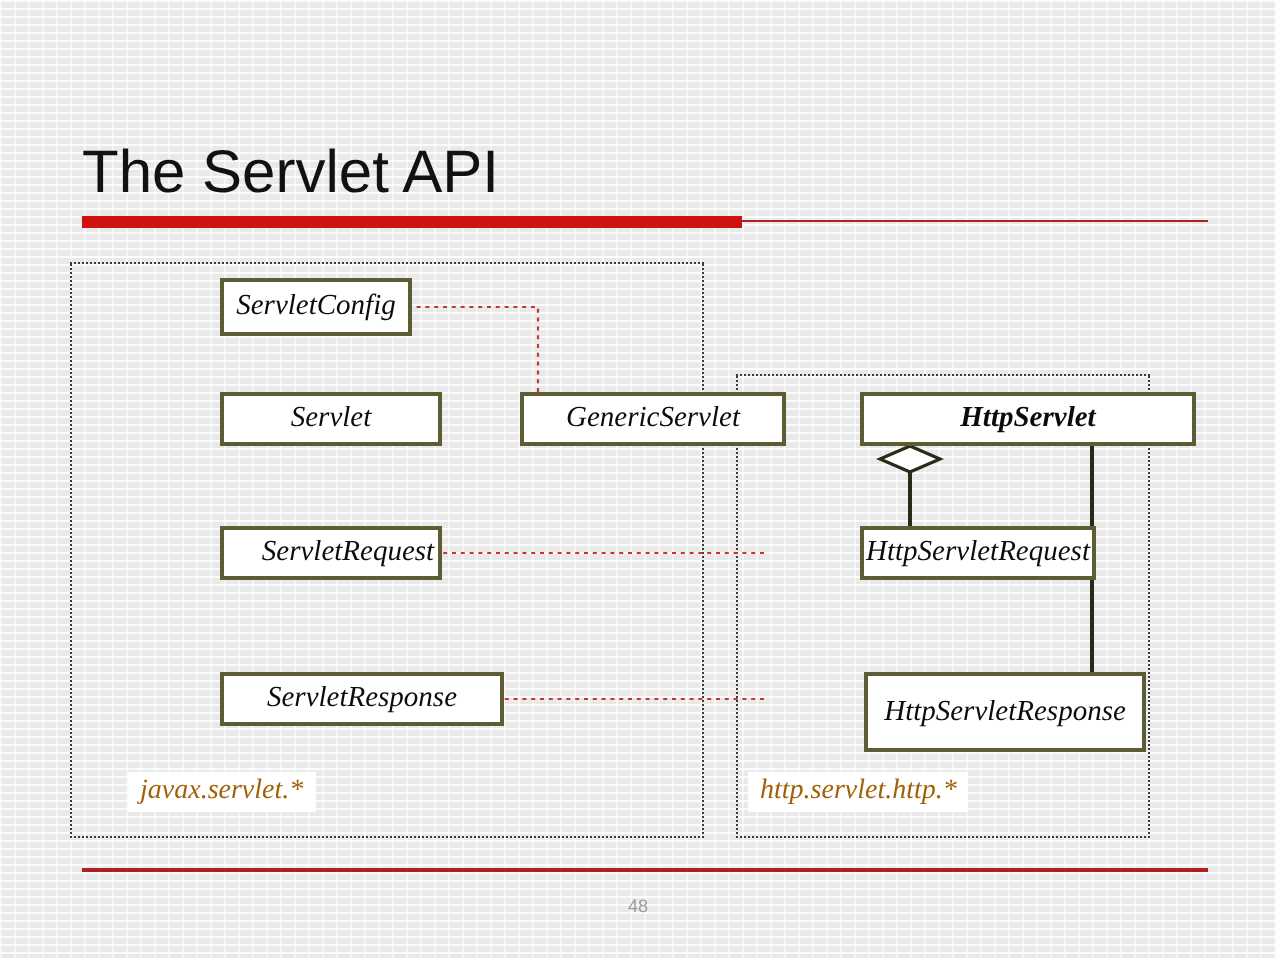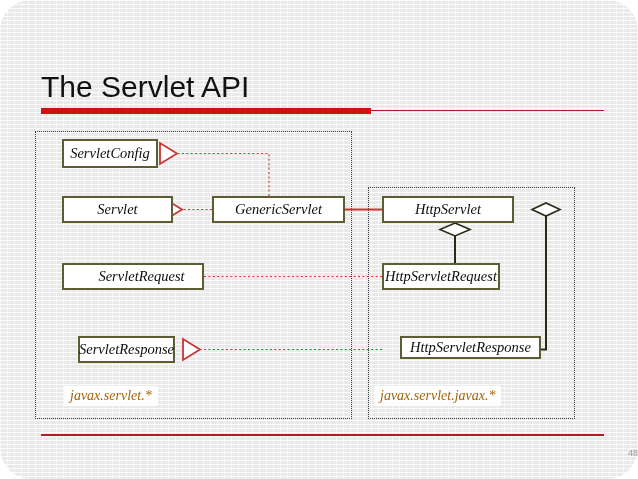--- a/index.html
+++ b/index.html
@@ -23,21 +23,20 @@
       repeating-linear-gradient(to bottom,
         rgba(255,255,255,0.85) 0px,
         rgba(255,255,255,0.85) 1px,
         rgba(0,0,0,0.0) 1px,
         rgba(0,0,0,0.0) 4px),
       repeating-linear-gradient(to right,
         rgba(255,255,255,0.55) 0px,
         rgba(255,255,255,0.55) 1px,
         rgba(0,0,0,0.0) 1px,
         rgba(0,0,0,0.0) 7px);
-    border-radius: 31px;
   }
 
   
   #title {
     position: absolute;
     left: 41px;
     top: 72px;
     font-size: 30px;
     color: #111111;
     letter-spacing: 0px;
@@ -68,21 +67,21 @@
     top: 434px;
     width: 563px;
     height: 2px;
     background: #b02020;
   }
   #page-number {
     position: absolute;
     left: 0;
     top: 448px;
     width: 638px;
-    text-align: right;
+    text-align: center;
     font-size: 9px;
     color: #9a9a9a;
   }
 
   
   .package {
     position: absolute;
     border: 1px dotted #3b3b3b;
     box-sizing: border-box;
   }
@@ -111,29 +110,30 @@
     border: 2px solid #5d5c33;
     font-family: "Liberation Serif", serif;
     font-style: italic;
     font-size: 14.5px;
     color: #0c0c0c;
     display: flex;
     align-items: center;
     justify-content: center;
     white-space: nowrap;
     line-height: 1;
+    margin-left: 48px;
   }
   #cls-servletconfig   { left: 62px;  top: 139px; width: 96px;  height: 29px; }
   #cls-servlet         { left: 62px;  top: 196px; width: 111px; height: 27px; }
   #cls-genericservlet  { left: 212px; top: 196px; width: 133px; height: 27px; }
-  #cls-httpservlet     { left: 382px; top: 196px; width: 132px; height: 27px; }
-  #cls-servletrequest  { left: 62px;  top: 263px; width: 142px; height: 27px; padding-left: 17px; }
-  #cls-servletresponse { left: 78px;  top: 336px; width: 97px; height: 27px; font-family: Liberation Serif, serif; }
+  #cls-httpservlet     { left: 382px; top: 196px; width: 168px; height: 27px; font-weight: bold; }
+  #cls-servletrequest  { left: 62px;  top: 263px; width: 111px; height: 27px; padding-left: 17px; }
+  #cls-servletresponse { left: 62px;  top: 336px; width: 142px; height: 27px; font-family: Liberation Serif, serif; }
   #cls-httpsrvrequest  { left: 382px; top: 263px; width: 118px; height: 27px; }
-  #cls-httpsrvresponse { left: 400px; top: 336px; width: 141px; height: 23px; }
+  #cls-httpsrvresponse { left: 384px; top: 336px; width: 141px; height: 40px; }
 
   
   #connectors {
     position: absolute;
     left: 0; top: 0;
     width: 638px;
     height: 479px;
     pointer-events: none;
   }
 </style>
@@ -190,18 +190,18 @@
   <div class="cls" id="cls-servletconfig">ServletConfig</div>
   <div class="cls" id="cls-servlet">Servlet</div>
   <div class="cls" id="cls-genericservlet">GenericServlet</div>
   <div class="cls" id="cls-servletrequest">ServletRequest</div>
   <div class="cls" id="cls-servletresponse">ServletResponse</div>
   <div class="cls" id="cls-httpservlet">HttpServlet</div>
   <div class="cls" id="cls-httpsrvrequest">HttpServletRequest</div>
   <div class="cls" id="cls-httpsrvresponse">HttpServletResponse</div>
 
   <div class="pkg-label" id="pkg-label-servlet">javax.servlet.*</div>
-  <div class="pkg-label" id="pkg-label-http">javax.servlet.javax.*</div>
+  <div class="pkg-label" id="pkg-label-http">http.servlet.http.*</div>
 
   <div id="bottom-rule"></div>
   <div id="page-number">48</div>
 
 </div>
 
 </body></html>

